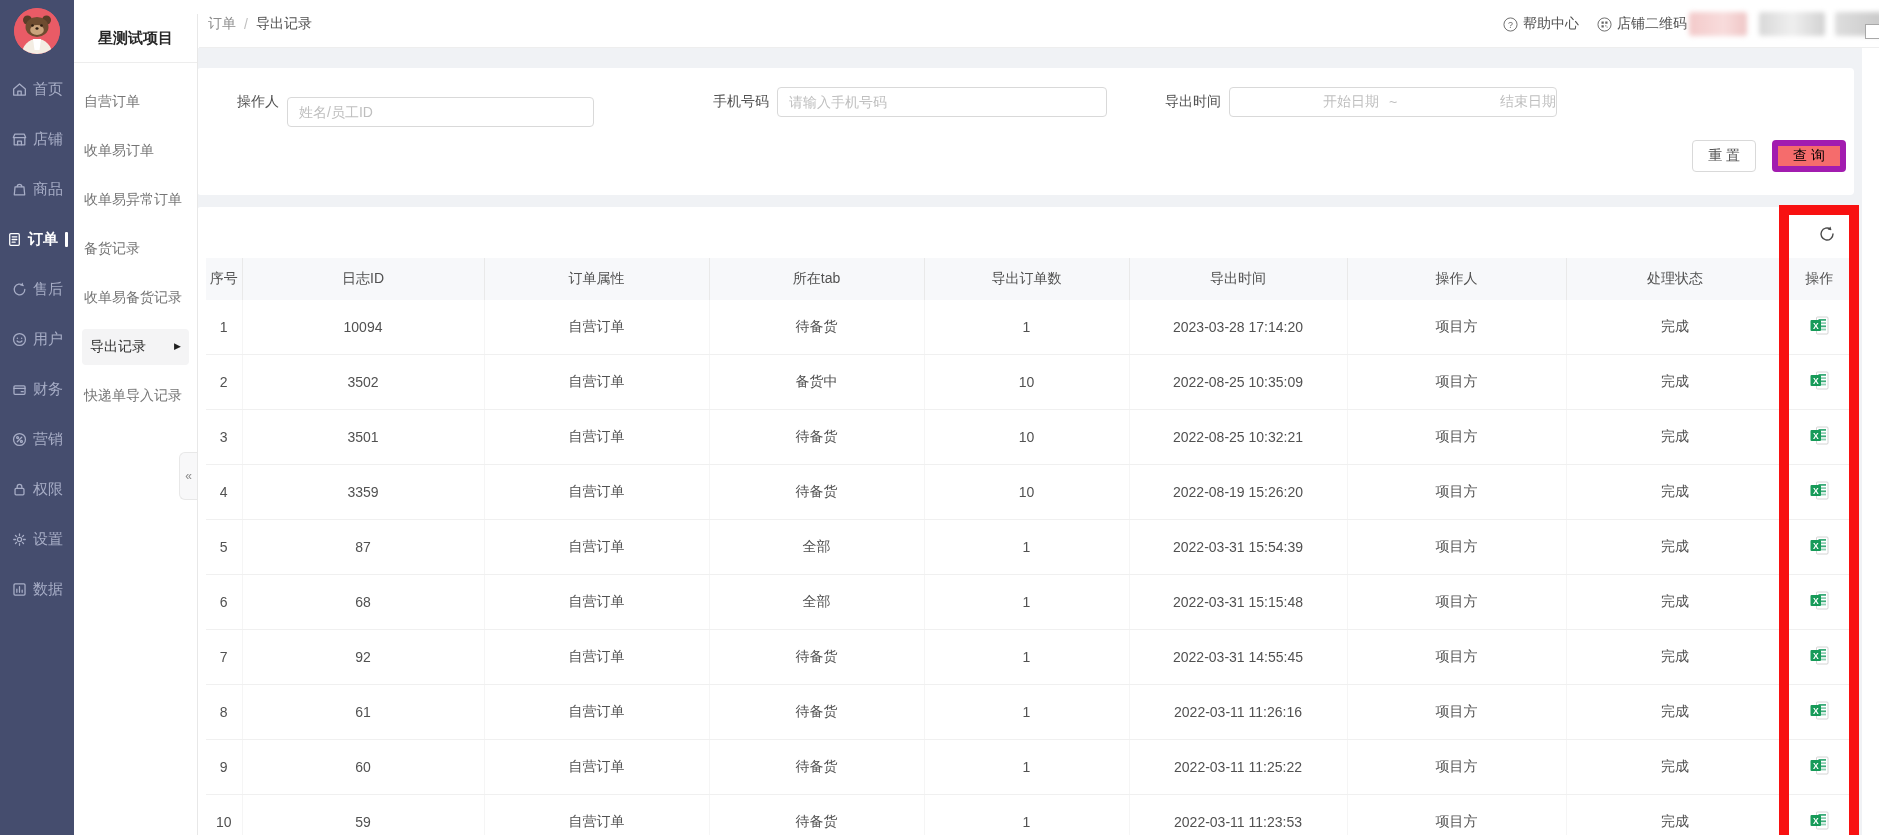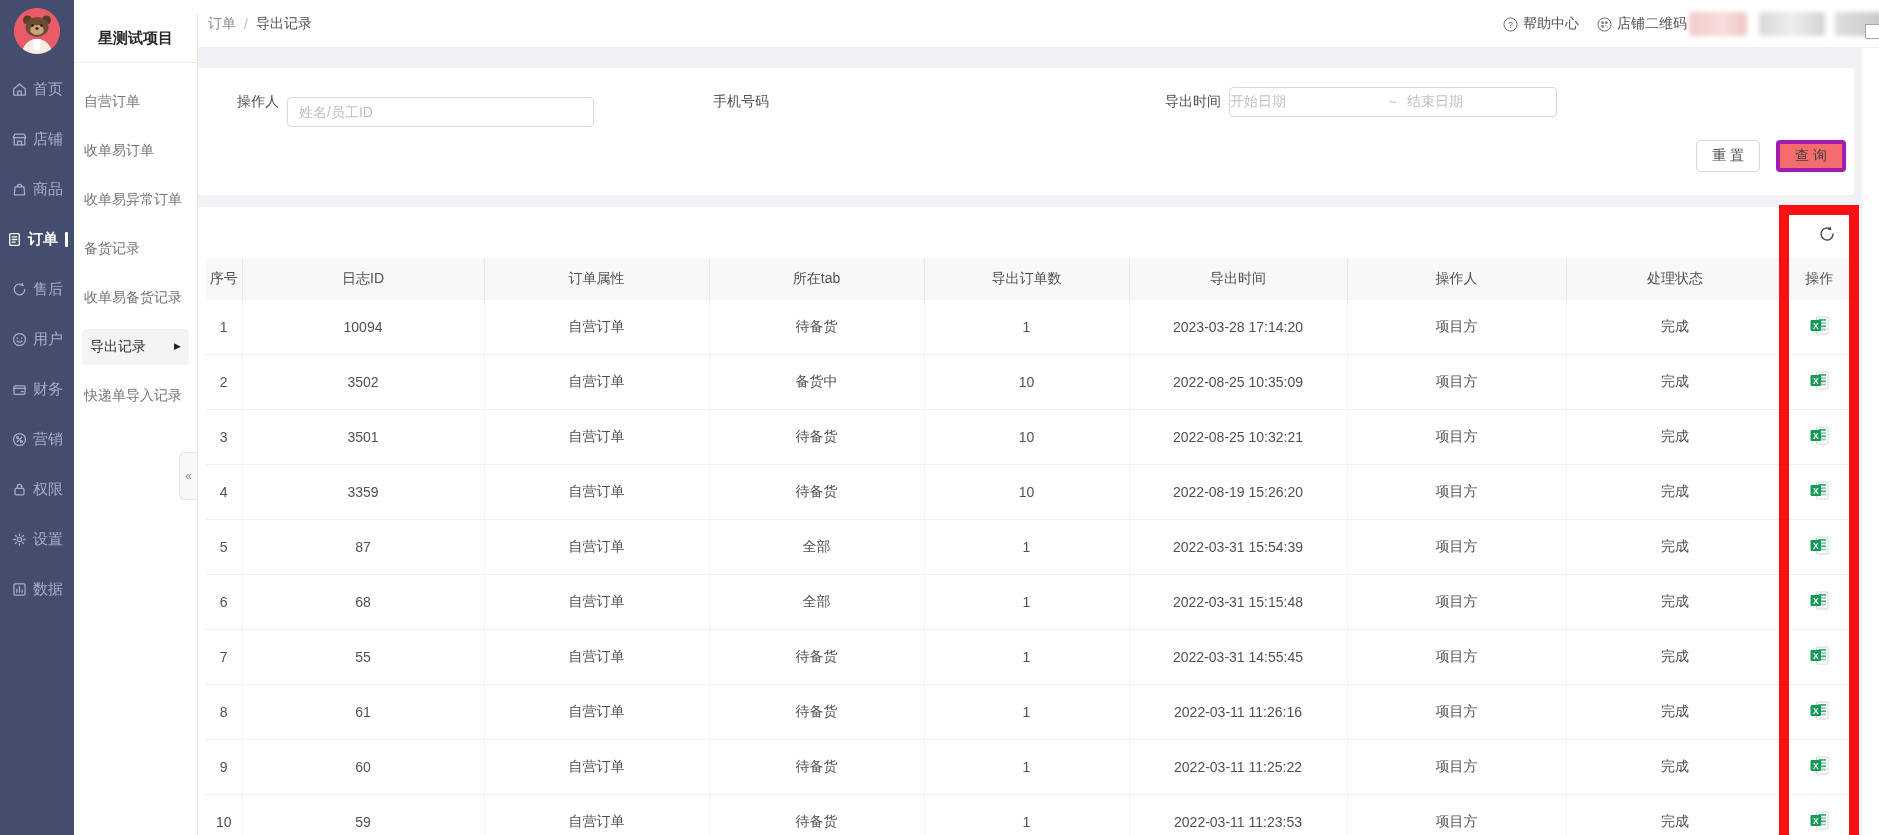--- a/index.html
+++ b/index.html
@@ -45,26 +45,26 @@
   .fgroup{position:absolute;top:19px;height:30px;display:flex;align-items:center;}
   .flabel{color:#515151;margin-right:8px;white-space:nowrap;}
   .f-input{height:30px;border:1px solid #d9d9d9;border-radius:4px;padding:0 11px;box-sizing:border-box;font-size:14px;color:#333;outline:none;font-family:"Liberation Sans","DejaVu Sans",sans-serif;}
   .f-input::placeholder{color:#bfbfbf;}
   .g-operator{left:40px;}
   .g-operator .f-input{width:307px;margin-top:20px;}
   .g-phone{left:516px;}
   .g-phone .f-input{width:330px;}
   .g-time{left:968px;}
   .datebox{width:328px;height:30px;border:1px solid #d9d9d9;border-radius:4px;box-sizing:border-box;display:flex;align-items:center;color:#bfbfbf;background:#fff;cursor:pointer;}
-  .dseg{flex:1;text-align:left;}
+  .dseg{flex:1;text-align:right;}
   .dsep{width:28px;text-align:center;}
   .btns{position:absolute;right:8px;top:72px;display:flex;gap:16px;}
   .btn{height:32px;padding:0 15px;border-radius:4px;font-size:14px;display:flex;align-items:center;cursor:pointer;box-sizing:border-box;white-space:nowrap;}
   .btn-reset{background:#fff;border:1px solid #d9d9d9;color:#515151;}
-  .btn-query{background:#f56c6c;border:4px solid #a21caf;color:#404040;}
+  .btn-query{background:#f56c6c;border:6px solid #a21caf;color:#000000;}
   
   .table-card{position:absolute;left:15px;top:159px;width:1657px;height:710px;background:#fff;border-radius:4px 4px 0 0;}
   .refresh{position:absolute;right:18px;top:18px;width:18px;height:18px;cursor:pointer;}
   table{border-collapse:collapse;table-layout:fixed;width:1648px;margin:51px 0 0 9px;}
   thead th{height:42px;background:#f7f8fa;font-weight:500;color:#515151;font-size:14px;border-right:1px solid #e9e9e9;padding:0 2px;text-align:center;}
   thead th:last-child{border-right:none;}
   tbody td{height:54px;text-align:center;color:#515151;font-size:14px;border-bottom:1px solid #f0f0f0;border-right:1px solid #f5f5f5;padding:0 2px;}
   tbody td:last-child{border-right:none;}
   .excel-btn{display:inline-flex;cursor:pointer;}
   
@@ -263,20 +263,21 @@
 
 <main class="content">
 
   <section class="filter-card">
     <div class="fgroup g-operator">
       <span class="flabel">操作人</span>
       <input class="f-input" type="text" placeholder="姓名/员工ID" style="">
     </div>
     <div class="fgroup g-phone">
       <span class="flabel">手机号码</span>
+      <input class="f-input" type="text" placeholder="请输入手机号码" style="">
     </div>
     <div class="fgroup g-time">
       <span class="flabel">导出时间</span>
       <div class="datebox">
         <span class="dseg">开始日期</span>
         <span class="dsep">~</span>
         <span class="dseg">结束日期</span>
       </div>
     </div>
     <div class="btns">
@@ -439,21 +440,21 @@
                   <rect x="8.5" y="6.2" width="7.5" height="1.8" fill="#1a9e63" opacity=".5"></rect>
                   <rect x="8.5" y="9.4" width="7.5" height="1.8" fill="#1a9e63" opacity=".85"></rect>
                   <rect x="8.5" y="12.6" width="7.5" height="1.8" fill="#1a9e63" opacity=".5"></rect>
                   <rect x="0.5" y="4" width="10.5" height="11" rx="1" fill="#169a58"></rect>
                   <text x="5.75" y="12.5" font-size="8.5" font-weight="bold" fill="#fff" text-anchor="middle" font-family="Liberation Sans, sans-serif">X</text>
                 </svg>
               </span></td>
           </tr>
           <tr>
             <td>7</td>
-            <td>55</td>
+            <td>92</td>
             <td>自营订单</td>
             <td>待备货</td>
             <td>1</td>
             <td>2022-03-31 14:55:45</td>
             <td>项目方</td>
             <td>完成</td>
             <td><span class="excel-btn">
                 <svg width="19" height="19" viewBox="0 0 19 19">
                   <rect x="6.5" y="1" width="11.5" height="17" rx="1" fill="#fff" stroke="#c9c9c9" stroke-width="0.8"></rect>
                   <rect x="8.5" y="3" width="7.5" height="1.8" fill="#1a9e63" opacity=".85"></rect>

